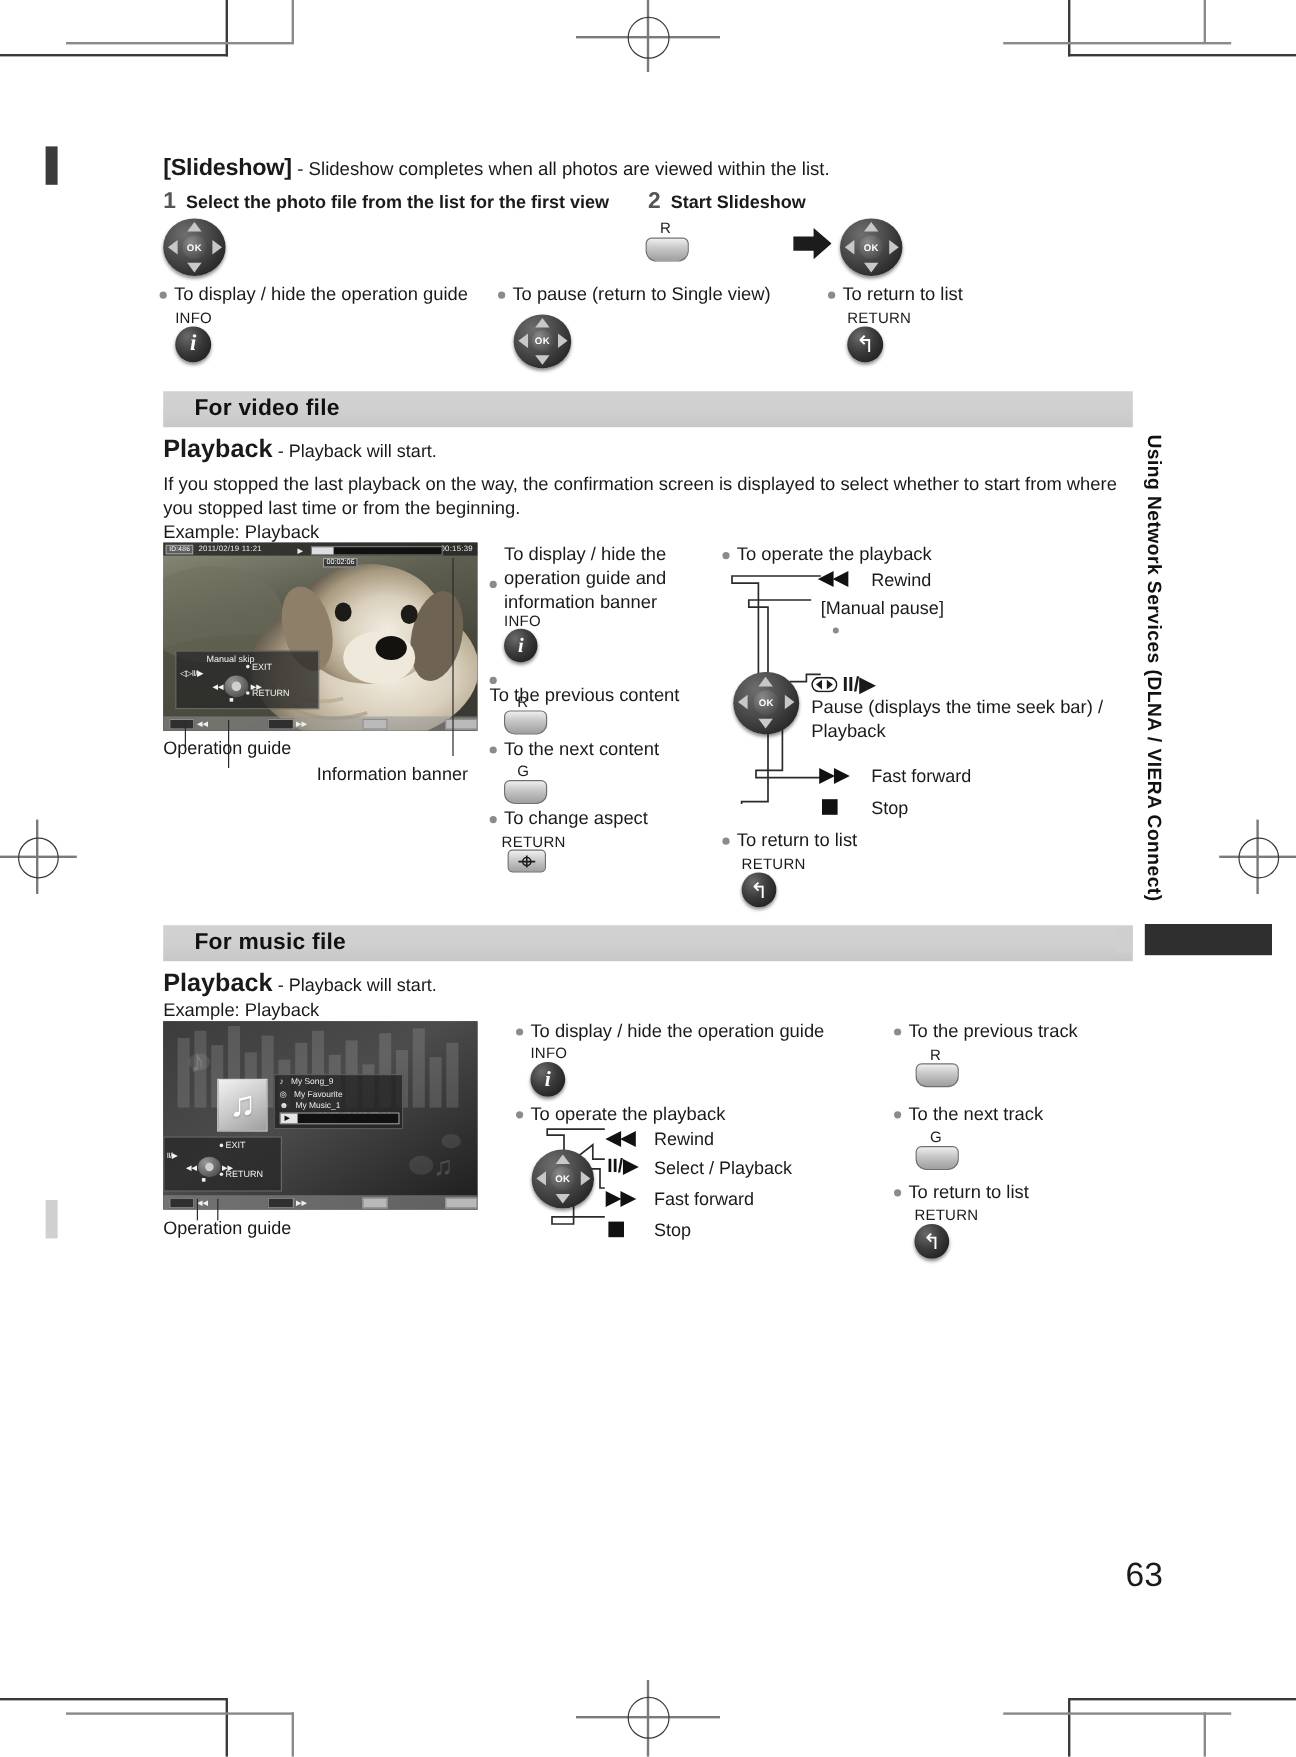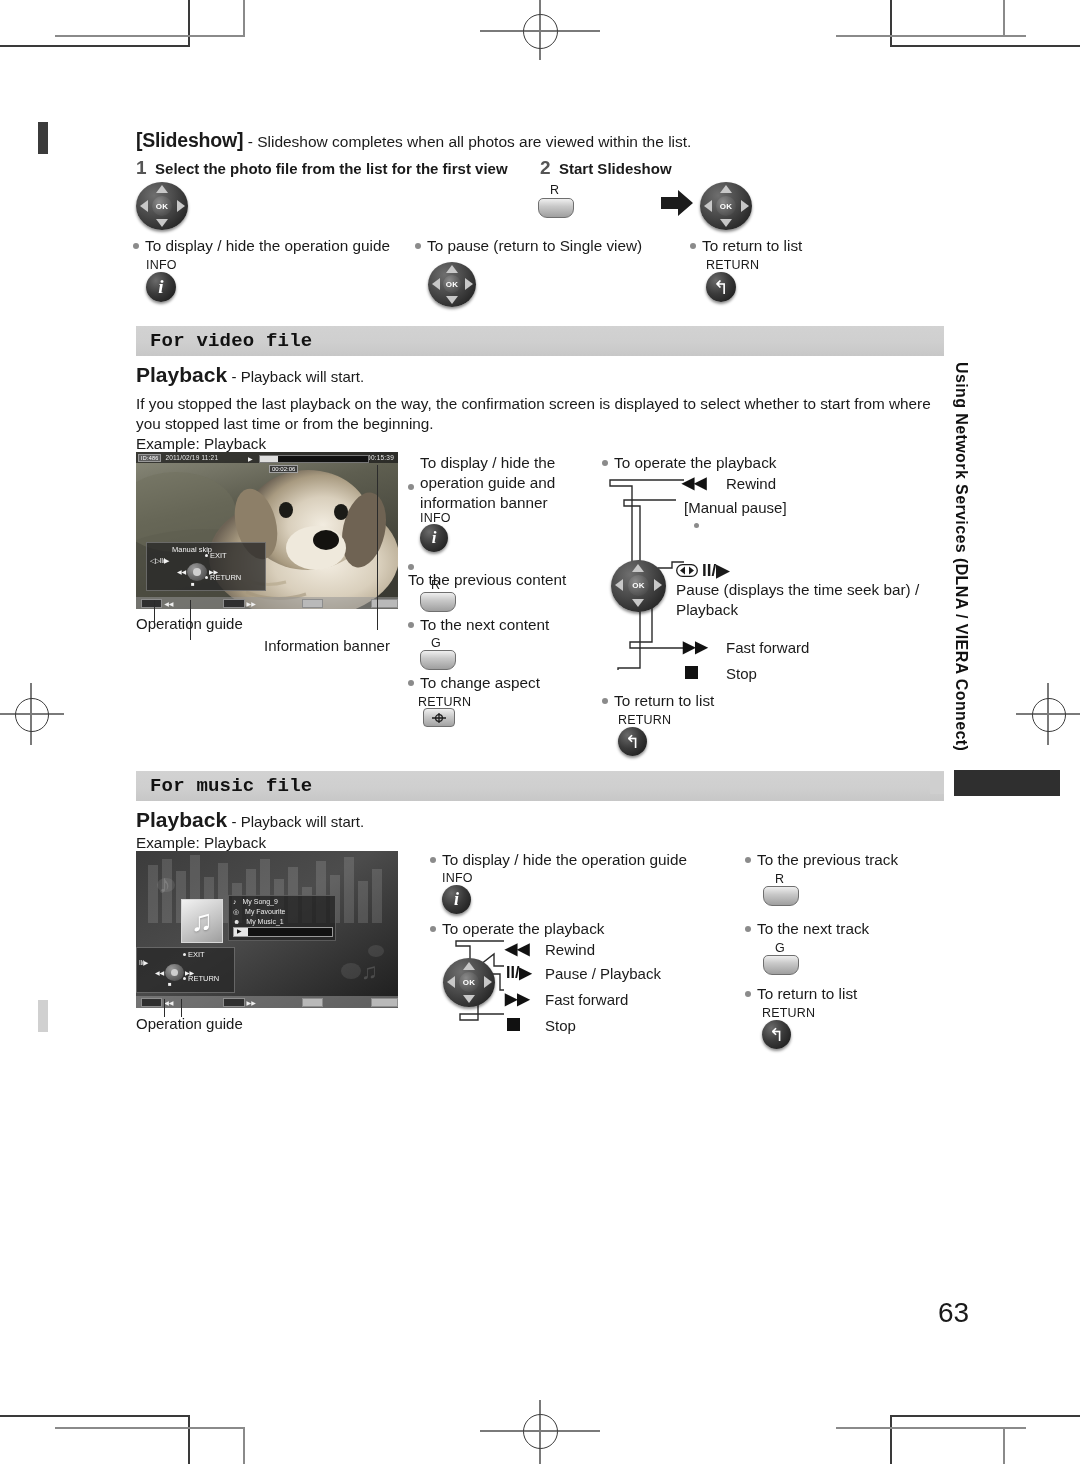--- a/index.html
+++ b/index.html
@@ -28,23 +28,22 @@
   .body-txt{font-size:15.3px;font-weight:400;line-height:20px;}
   .sm-label{font-size:12.5px;font-weight:400;letter-spacing:0.2px;}
 
   
   .sec-bar{
     position:absolute;height:30px;
     background:linear-gradient(to bottom,#d2d2d2 0%,#cfcfcf 55%,#c7c7c7 100%);
     display:flex;align-items:center;
   }
   .sec-bar span{
-    font-size:19px;font-weight:700;padding-left:14px;color:#111;
+    font-size:19px;font-weight:700;padding-left:26px;color:#111;
     letter-spacing:0.2px;
-    font-family:Liberation Mono, monospace;
   }
 
   
   .pb-head{position:absolute;white-space:nowrap;}
   .pb-head .big{font-size:21px;font-weight:700;}
   .pb-head .small{font-size:15px;font-weight:400;}
 
   
   .bullet-row{position:absolute;display:flex;align-items:flex-start;}
   .bullet{
@@ -604,21 +603,21 @@
   <div class="arrow arr-up" style="left:20px;top:4px;"></div>
   <div class="arrow arr-dn" style="left:20px;top:37px;"></div>
   <div class="arrow arr-lf" style="left:4px;top:18px;"></div>
   <div class="arrow arr-rt" style="left:41px;top:18px;"></div>
 </div>
 
 <div class="glyph" style="left:505px;top:941px;">◀◀</div>
 <div class="callout" style="left:545px;top:941px;">Rewind</div>
 
 <div class="glyph" style="left:506px;top:965px;">II/▶</div>
-<div class="callout" style="left:545px;top:965px;">Pause / Playback</div>
+<div class="callout" style="left:545px;top:965px;">Select / Playback</div>
 
 <div class="glyph" style="left:505px;top:991px;">▶▶</div>
 <div class="callout" style="left:545px;top:991px;">Fast forward</div>
 
 <div class="stop-sq" style="left:507px;top:1018px;"></div>
 <div class="callout" style="left:545px;top:1017px;">Stop</div>
 
 <div class="bullet-row" style="left:745px;top:850px;">
   <div class="bullet"></div>
   <div class="btxt">To the previous track</div>

